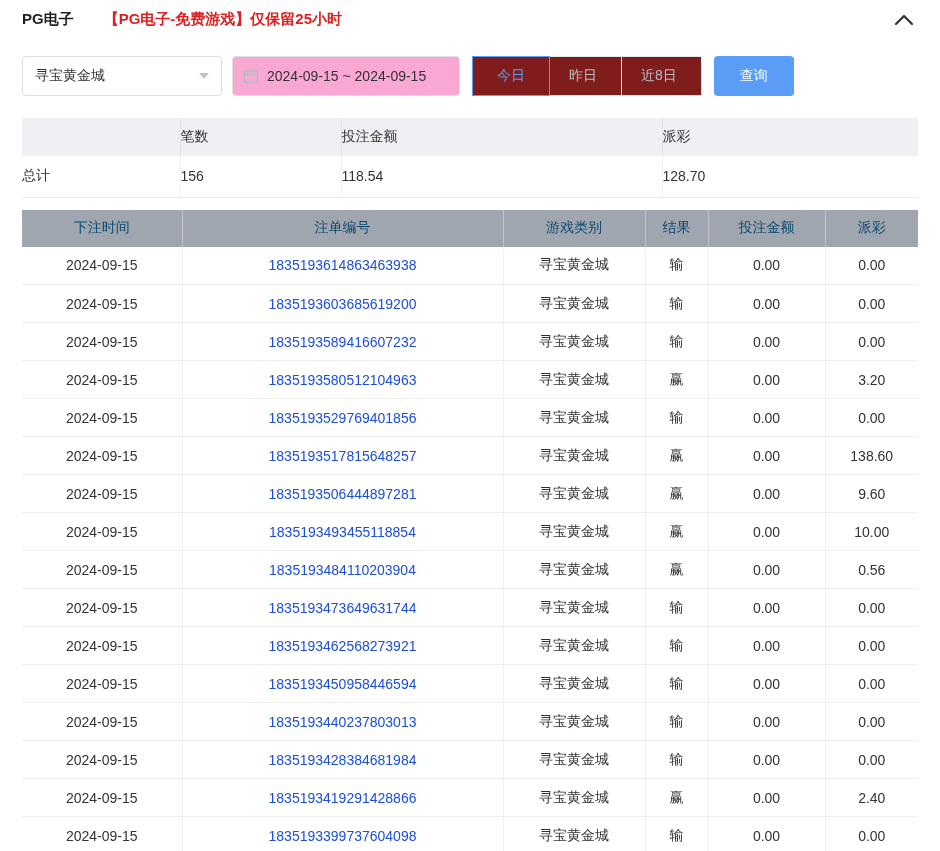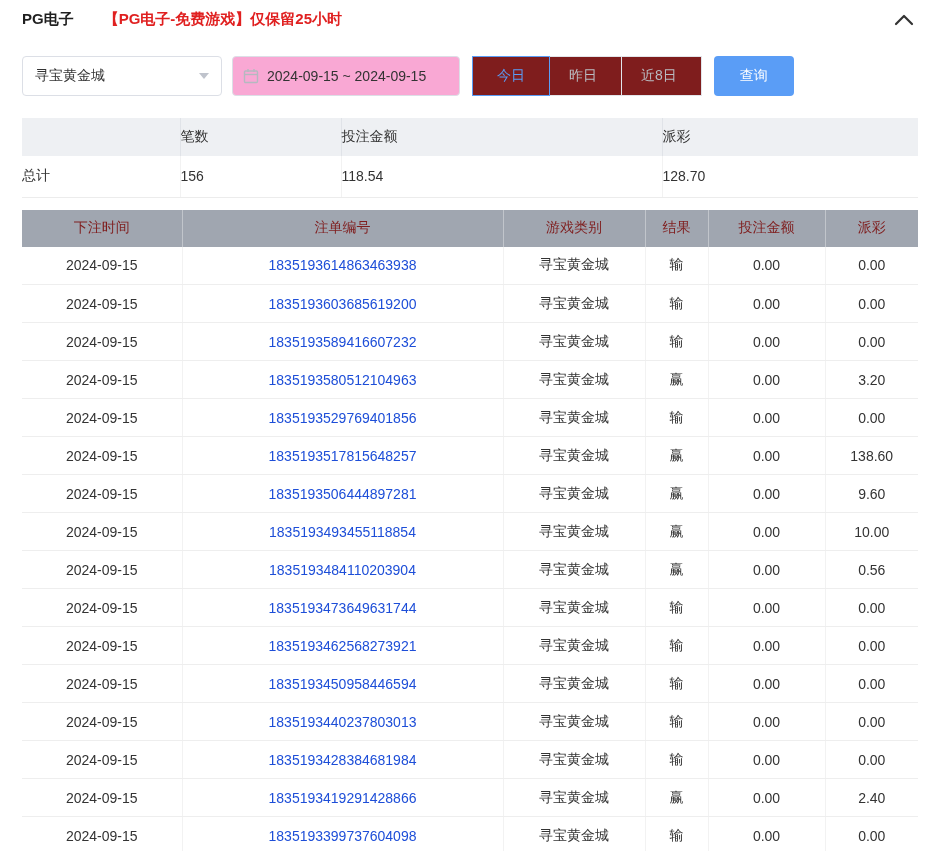--- a/index.html
+++ b/index.html
@@ -55,21 +55,21 @@
   }
   .summary-table thead th:last-child { border-right: none; }
   .summary-table tbody td {
     height: 41px; text-align: left; border-bottom: 1px solid #ececec;
     border-right: 1px solid #f2f2f2;
   }
   .summary-table tbody td:last-child { border-right: none; }
 
   .records-table { margin-top: 12px; }
   .records-table thead th {
-    background: #a0a6b0; color: #7f1d1d; height: 37px; font-weight: normal;
+    background: #a0a6b0; color: #0c4a6e; height: 37px; font-weight: normal;
     text-align: center; border-right: 1px solid rgba(255,255,255,0.35);
   }
   .records-table thead th:last-child { border-right: none; }
   .records-table tbody td {
     height: 38px; text-align: center; color: #333;
     border-bottom: 1px solid #eeeeee; border-right: 1px solid #f2f2f2;
   }
   .records-table tbody td:last-child { border-right: none; }
   .records-table tbody td.bet-id { color: #1d4ed8; }
 

